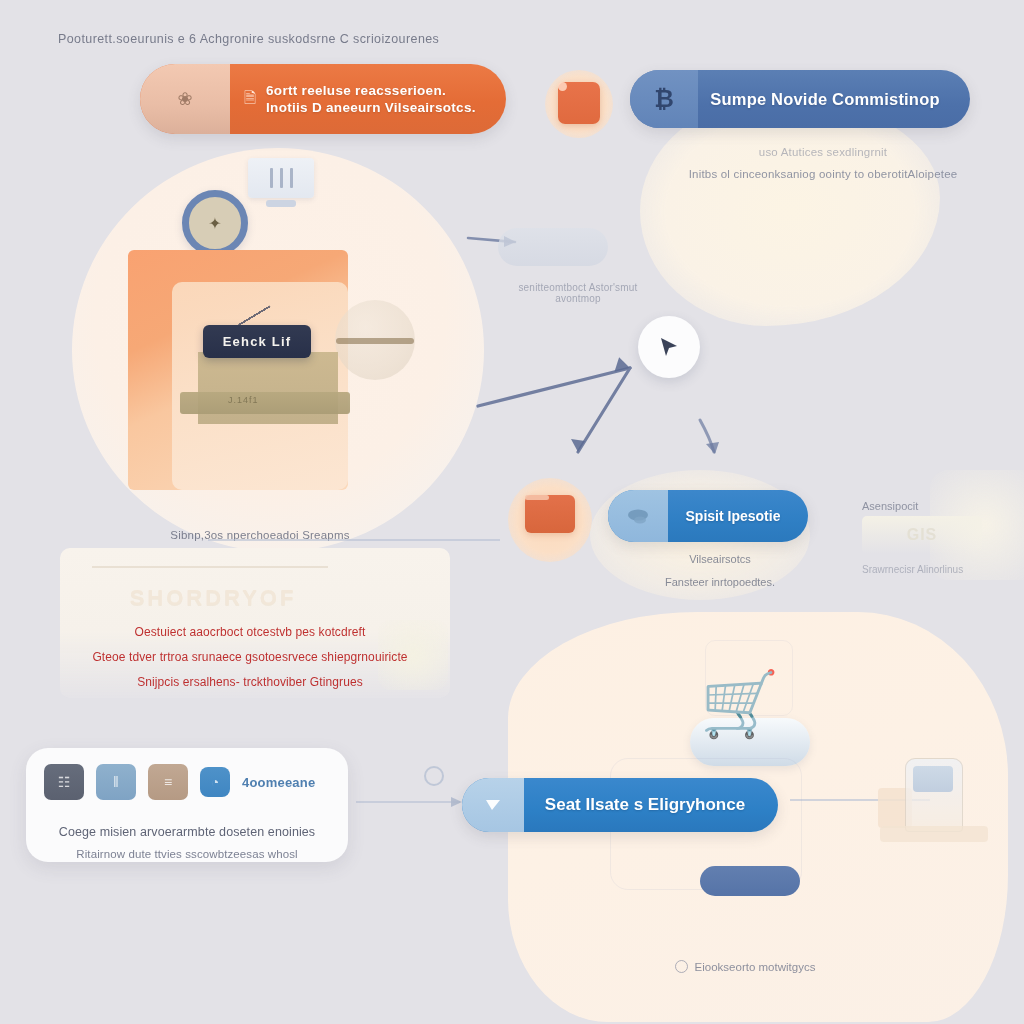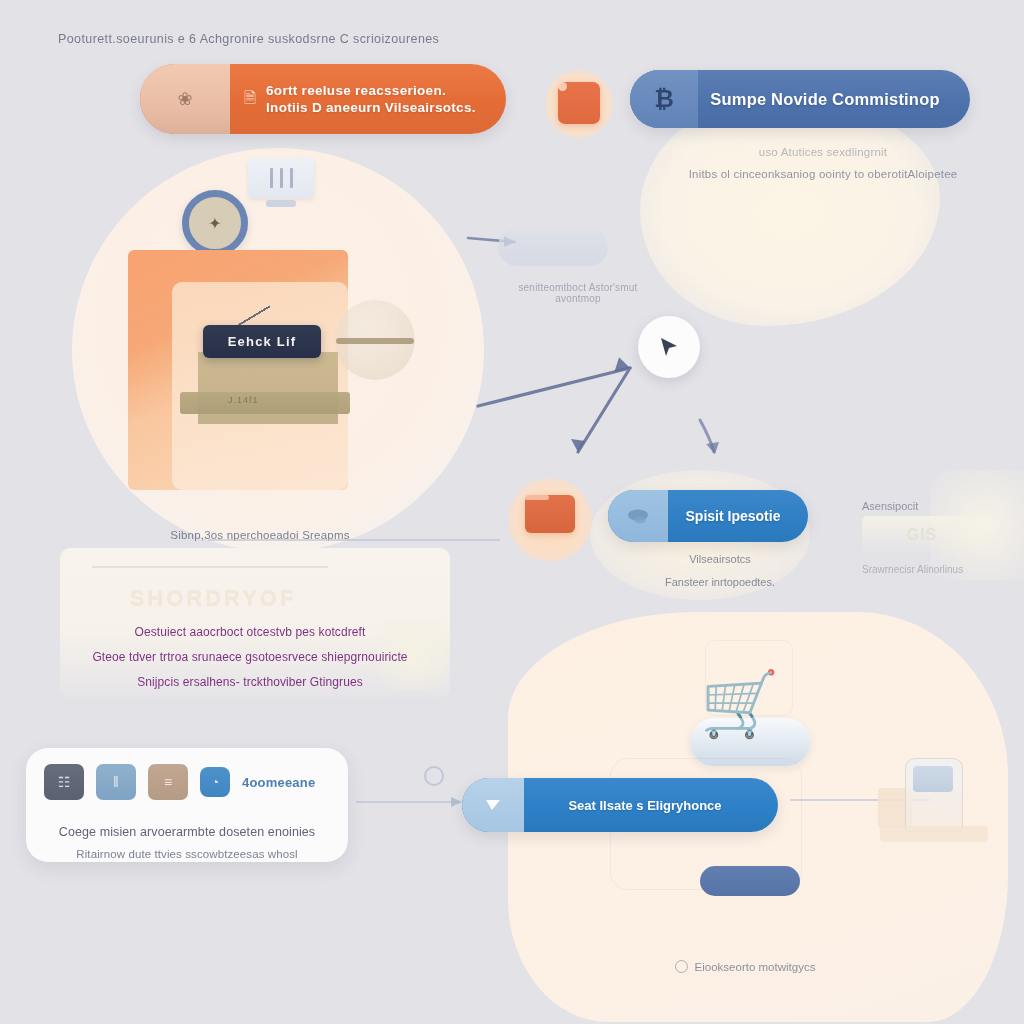--- a/index.html
+++ b/index.html
@@ -123,21 +123,21 @@
   
   .pill-blue-bottom{
     left:462px;top:778px;width:316px;height:54px;
     background:linear-gradient(180deg,#3a88cd 0%, #2d80c6 60%, #2a78bd 100%);
   }
   .pill-blue-bottom .pill-cap{
     width:62px;align-self:stretch;
     background:linear-gradient(180deg,#b7d2e9 0%, #a6c6e3 100%);
   }
   .pill-blue-bottom .pill-title{
-    flex:1;text-align:center;color:#fff;font-size:13px;font-weight:700;
+    flex:1;text-align:center;color:#fff;font-size:17px;font-weight:700;
     text-shadow:0 1px 2px rgba(20,60,110,.35);padding-right:12px;
   }
   .orange-badge{
     left:558px;top:82px;width:42px;height:42px;border-radius:7px;
     background:linear-gradient(180deg,#e8734a 0%,#e06a3f 100%);
     box-shadow:0 2px 6px rgba(180,90,50,.25);
   }
   .orange-badge .dot{width:9px;height:9px;border-radius:50%;background:#ffd9c4;opacity:.85;}
   .orange-badge-mid{
     left:525px;top:495px;width:50px;height:38px;border-radius:6px;
@@ -168,21 +168,21 @@
     background:linear-gradient(180deg,#c8b58b 0%,#bcab84 100%);opacity:.9;
   }
   .hero-shelf{
     left:180px;top:392px;width:170px;height:22px;border-radius:3px;
     background:linear-gradient(180deg,#b7a87f 0%,#ab9d76 100%);opacity:.92;
   }
   .hero-shelf-label{
     position:absolute;left:48px;top:3px;font-size:9px;color:#7d7352;letter-spacing:1px;
   }
   .sign{
-    left:203px;top:325px;width:118px;height:33px;border-radius:6px;
+    left:203px;top:325px;width:108px;height:33px;border-radius:6px;
     background:linear-gradient(180deg,#323a52 0%, #283049 100%);
     display:flex;align-items:center;justify-content:center;
     box-shadow:0 3px 8px rgba(40,48,72,.28);
   }
   .sign span{color:#f4f2ee;font-size:13px;font-weight:700;letter-spacing:1.2px;}
   .sign-rope{
     left:237px;top:296px;width:50px;height:30px;
     border-top:2px solid #4a5068;border-left:2px solid #4a5068;
     transform:skewX(0deg);border-radius:2px;opacity:.75;
     clip-path:polygon(0 100%,48% 0,100% 100%);
@@ -222,21 +222,21 @@
 
   
   .ml-rule{left:92px;top:566px;width:236px;height:2px;background:#e7ded0;opacity:.9;}
   .ml-banner{
     left:100px;top:578px;width:226px;height:40px;
     display:flex;align-items:center;justify-content:center;
     color:#f2e6d6;font-size:22px;font-weight:700;letter-spacing:3px;
     text-shadow:0 1px 0 #efe6d8;opacity:.85;
   }
   .ml-lines{left:70px;top:620px;width:360px;text-align:center;}
-  .ml-lines div{font-size:12px;color:#701a75;line-height:2.1;letter-spacing:.1px;opacity:.9;}
+  .ml-lines div{font-size:12px;color:#b91c1c;line-height:2.1;letter-spacing:.1px;opacity:.9;}
 
   
   .svg-layer{position:absolute;inset:0;pointer-events:none;}
   .cursor-circle{
     left:638px;top:316px;width:62px;height:62px;border-radius:50%;
     background:#fcfcfd;display:flex;align-items:center;justify-content:center;
     box-shadow:0 4px 12px rgba(70,80,110,.16);
   }
   .mini-cap{
     left:498px;top:228px;width:110px;height:38px;border-radius:19px;

